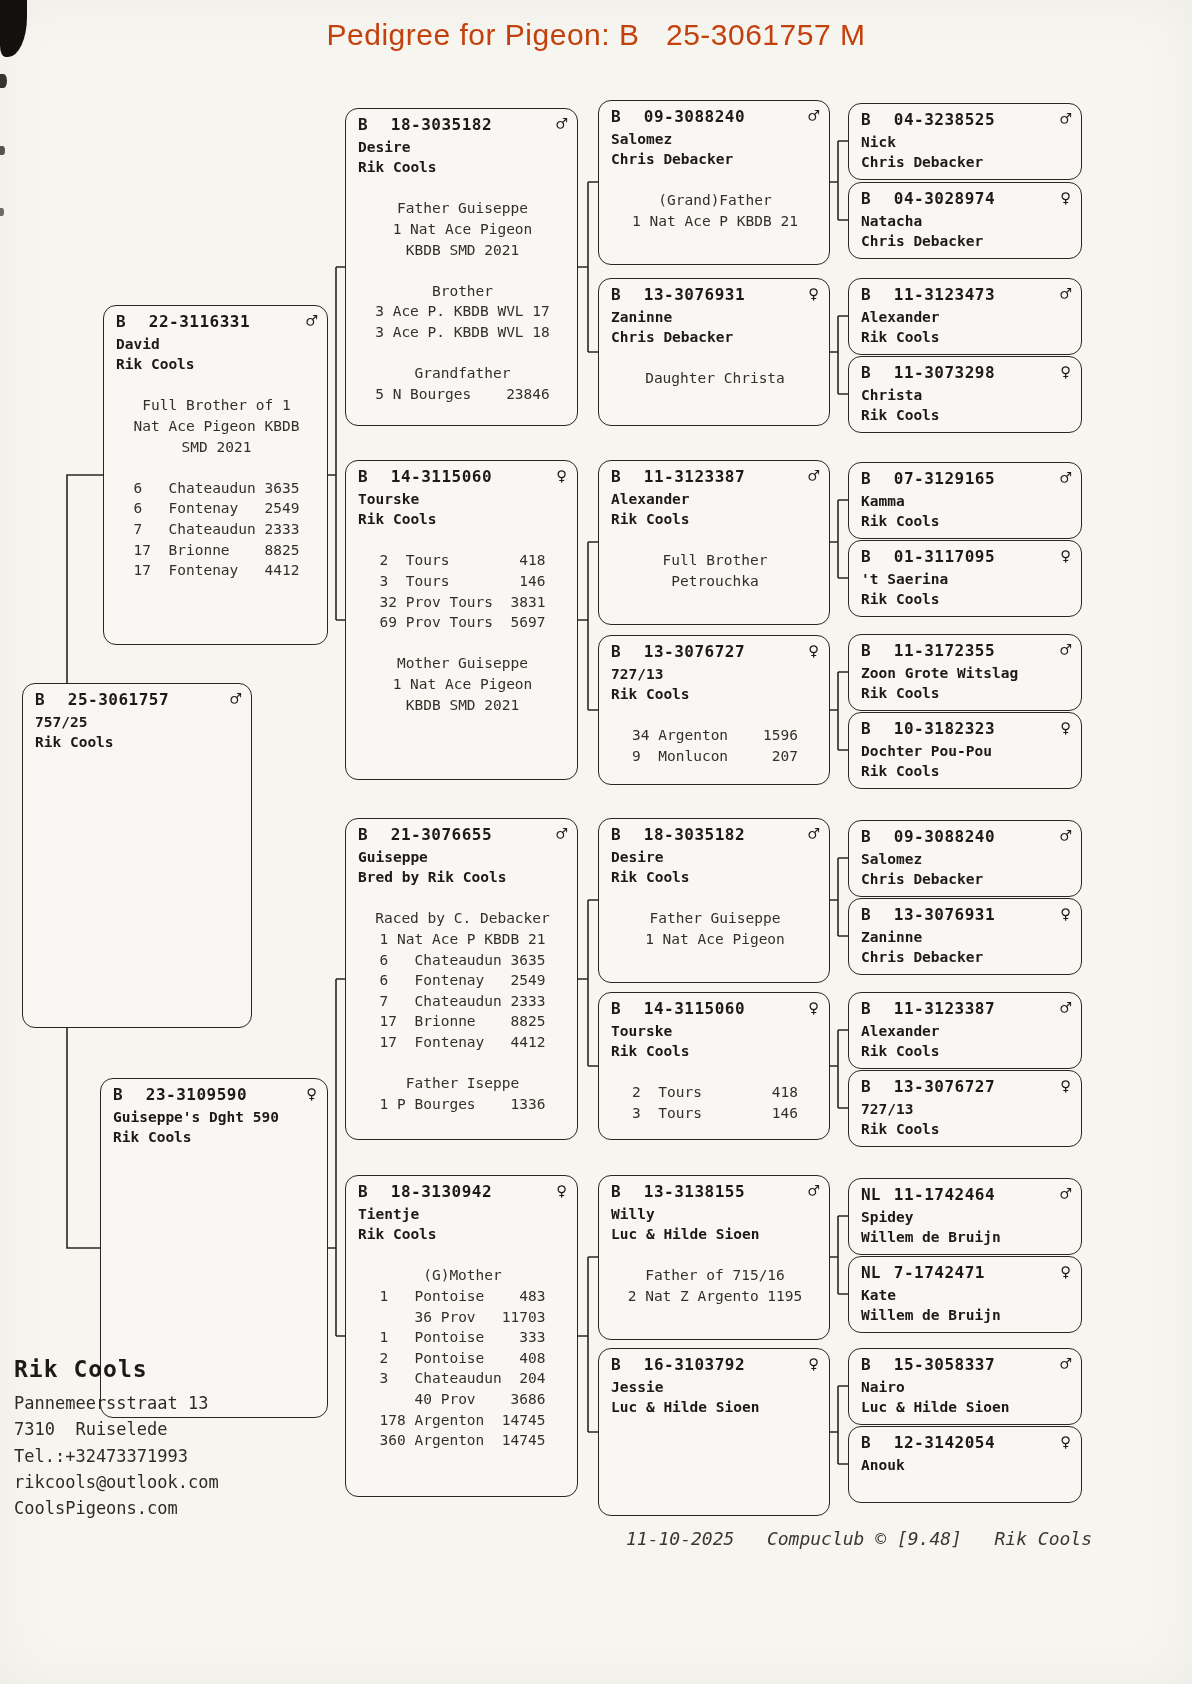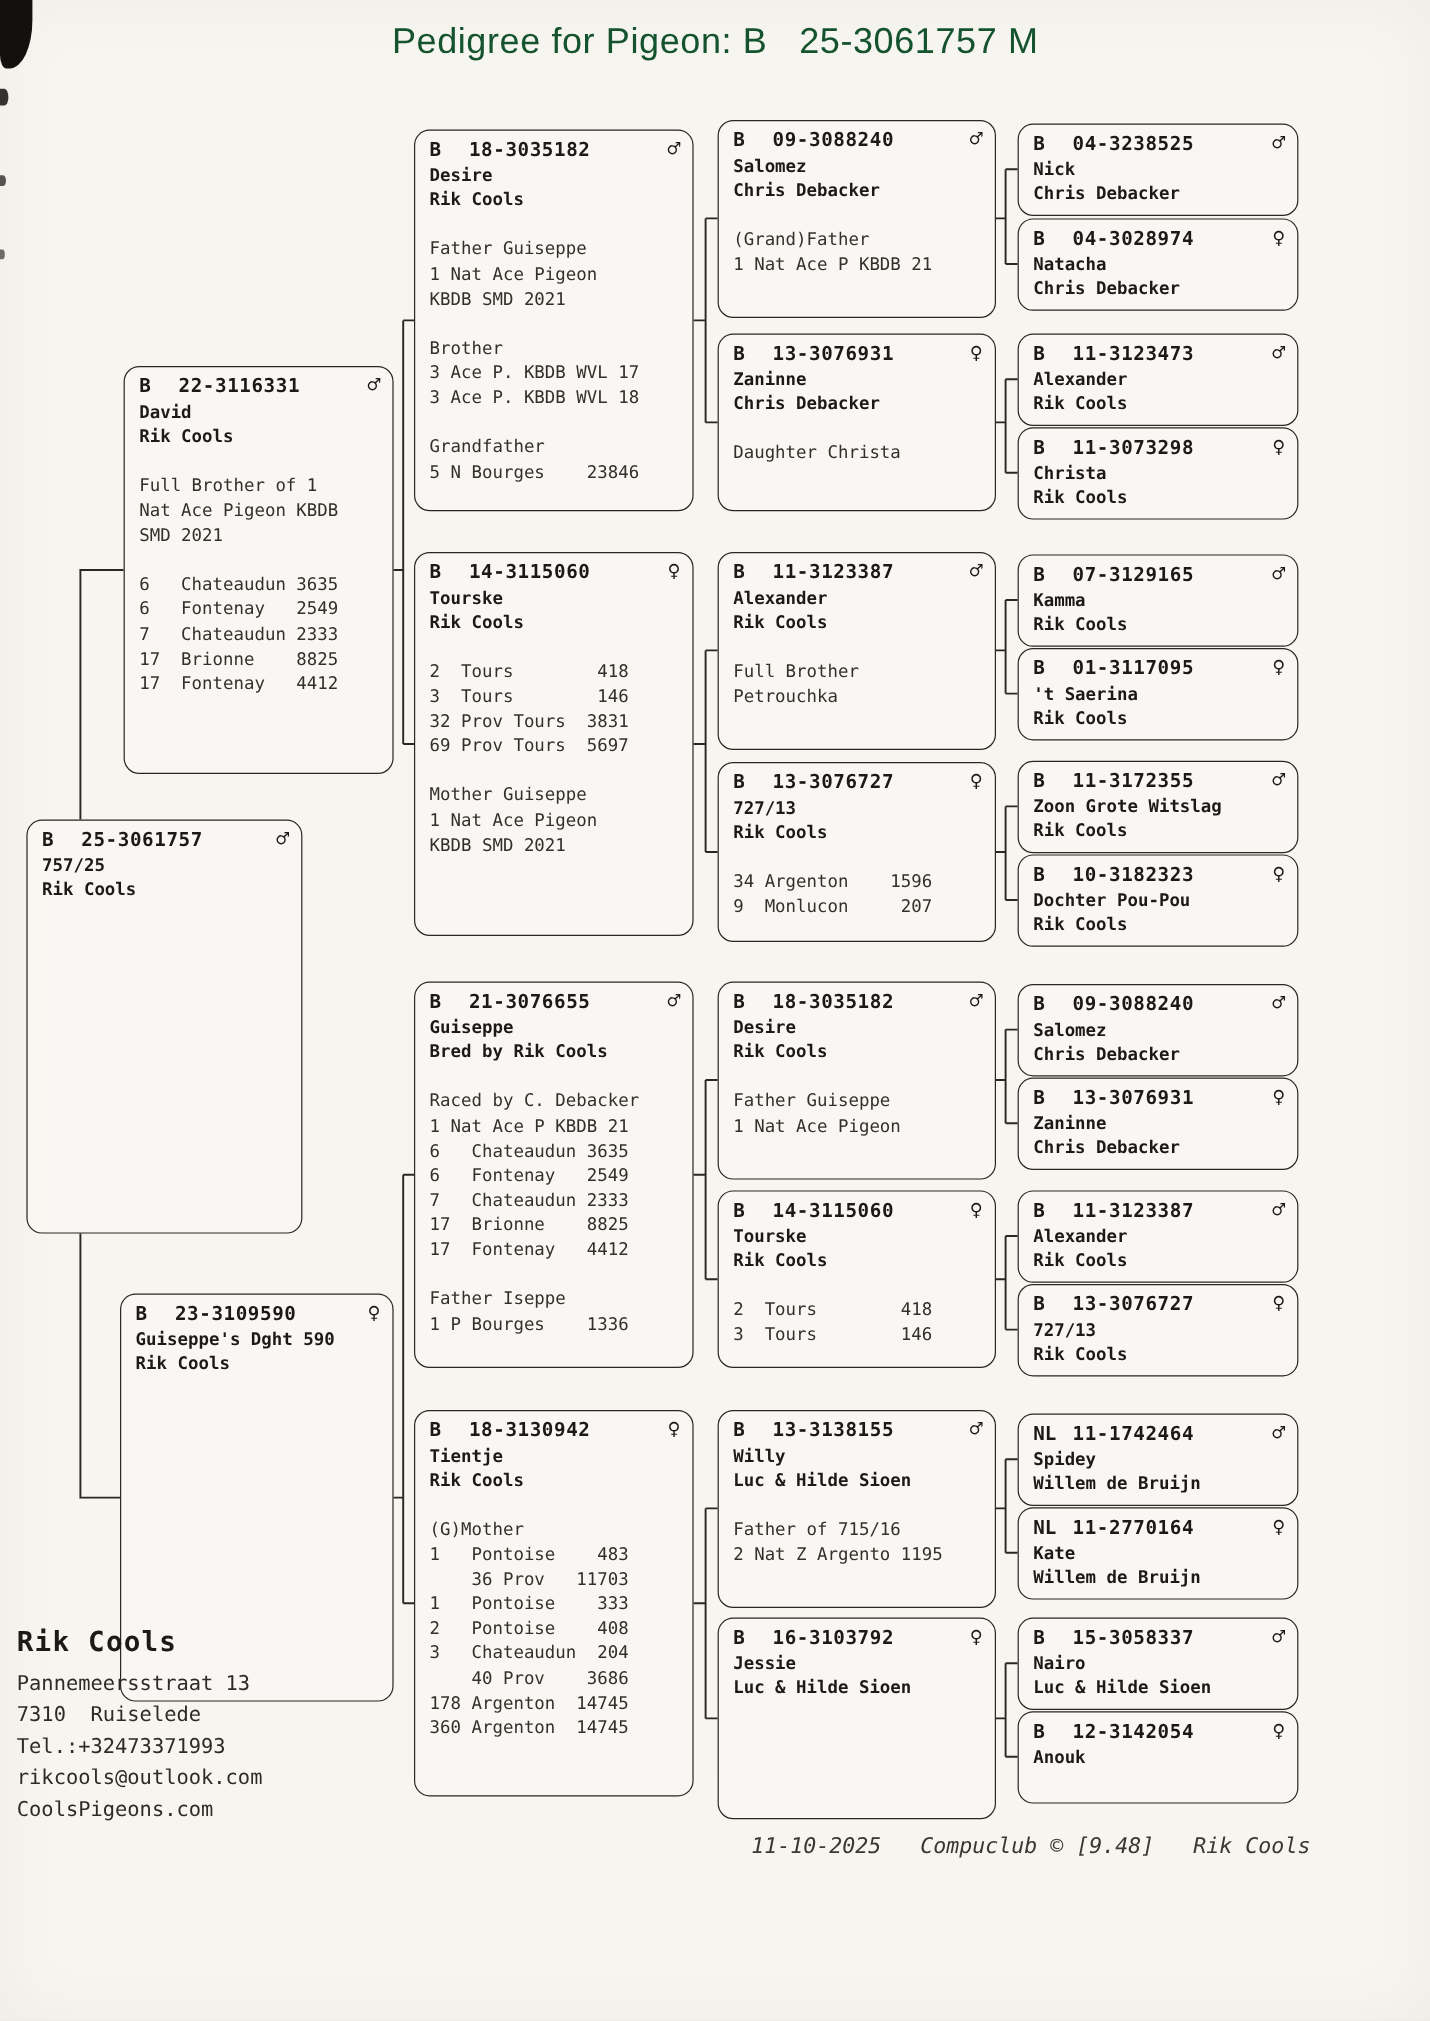--- a/index.html
+++ b/index.html
@@ -9,40 +9,40 @@
     background:#f7f5f0;
     font-family:"DejaVu Sans Mono","Liberation Mono",monospace;
     color:#1c1a16;
     overflow:hidden;
     box-shadow:inset 0 0 60px rgba(0,0,0,0.04);
   }
   .title{
     position:absolute;left:0;top:18px;width:100%;
     text-align:center;
     font-family:"Liberation Sans","DejaVu Sans",sans-serif;
-    font-size:30px;font-weight:500;color:#14532d;
+    font-size:30px;font-weight:500;color:#c2410c;
     letter-spacing:0.5px;
     white-space:pre;
   }
   .pbox{
     position:absolute;
     border:1.7px solid #2a2722;
     border-radius:13px;
     padding:5px 10px 4px 12px;
     box-sizing:border-box;
     font-size:14.5px;
     line-height:1.42;
     background:rgba(252,251,248,0.35);
   }
   .ring-row{display:flex;align-items:baseline;font-weight:bold;font-size:16px;}
   .ring-row .country{min-width:3.4ch;}
   .ring-row .ring{letter-spacing:0.5px;}
   .ring-row .sex{margin-left:auto;font-size:18px;font-weight:bold;line-height:1;}
   .pname,.powner{font-weight:bold;white-space:pre;}
-  .details{white-space:pre;}
+  .details{white-space:pre;text-align:center;}
   .detail-line{min-height:1.42em;white-space:pre;color:#33302a;}
   svg.connectors{position:absolute;left:0;top:0;pointer-events:none;}
   .footer-block{position:absolute;left:14px;top:1356px;}
   .footer-name{font-weight:bold;font-size:23px;letter-spacing:1px;margin-bottom:8px;}
   .footer-line{font-size:17px;line-height:1.55;color:#2e2b26;white-space:pre;}
   .print-info{
     position:absolute;right:100px;top:1528px;
     font-size:18px;font-style:italic;color:#3a372f;white-space:pre;
   }
   .artifact{position:absolute;background:#13110e;}
@@ -374,21 +374,21 @@
         <span class="ring">11-1742464</span>
         <span class="sex">♂</span>
       </div>
     <div class="pname">Spidey</div>
     <div class="powner">Willem de Bruijn</div>
   </div>
 
   <div class="pbox" style="left:848px;top:1256px;width:234px;height:77px">
     <div class="ring-row">
         <span class="country">NL</span>
-        <span class="ring">11-2770164</span>
+        <span class="ring">7-1742471</span>
         <span class="sex">♀</span>
       </div>
     <div class="pname">Kate</div>
     <div class="powner">Willem de Bruijn</div>
   </div>
 
   <div class="pbox" style="left:848px;top:1348px;width:234px;height:77px">
     <div class="ring-row">
         <span class="country">B</span>
         <span class="ring">15-3058337</span>

